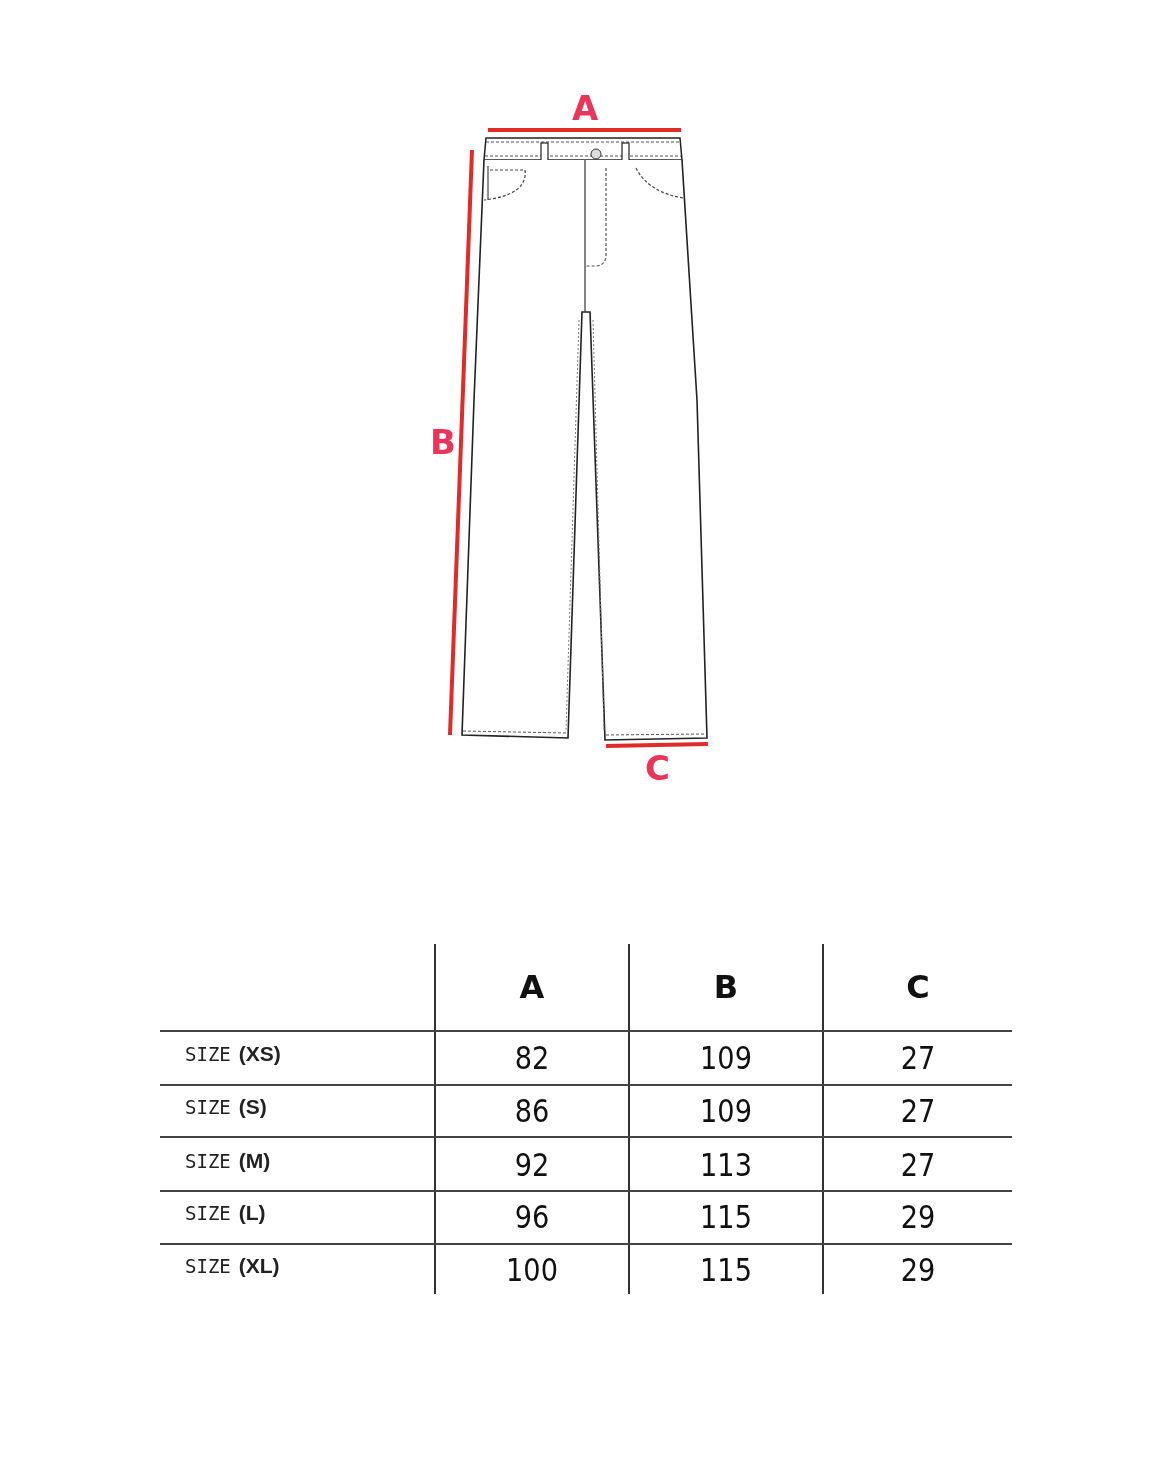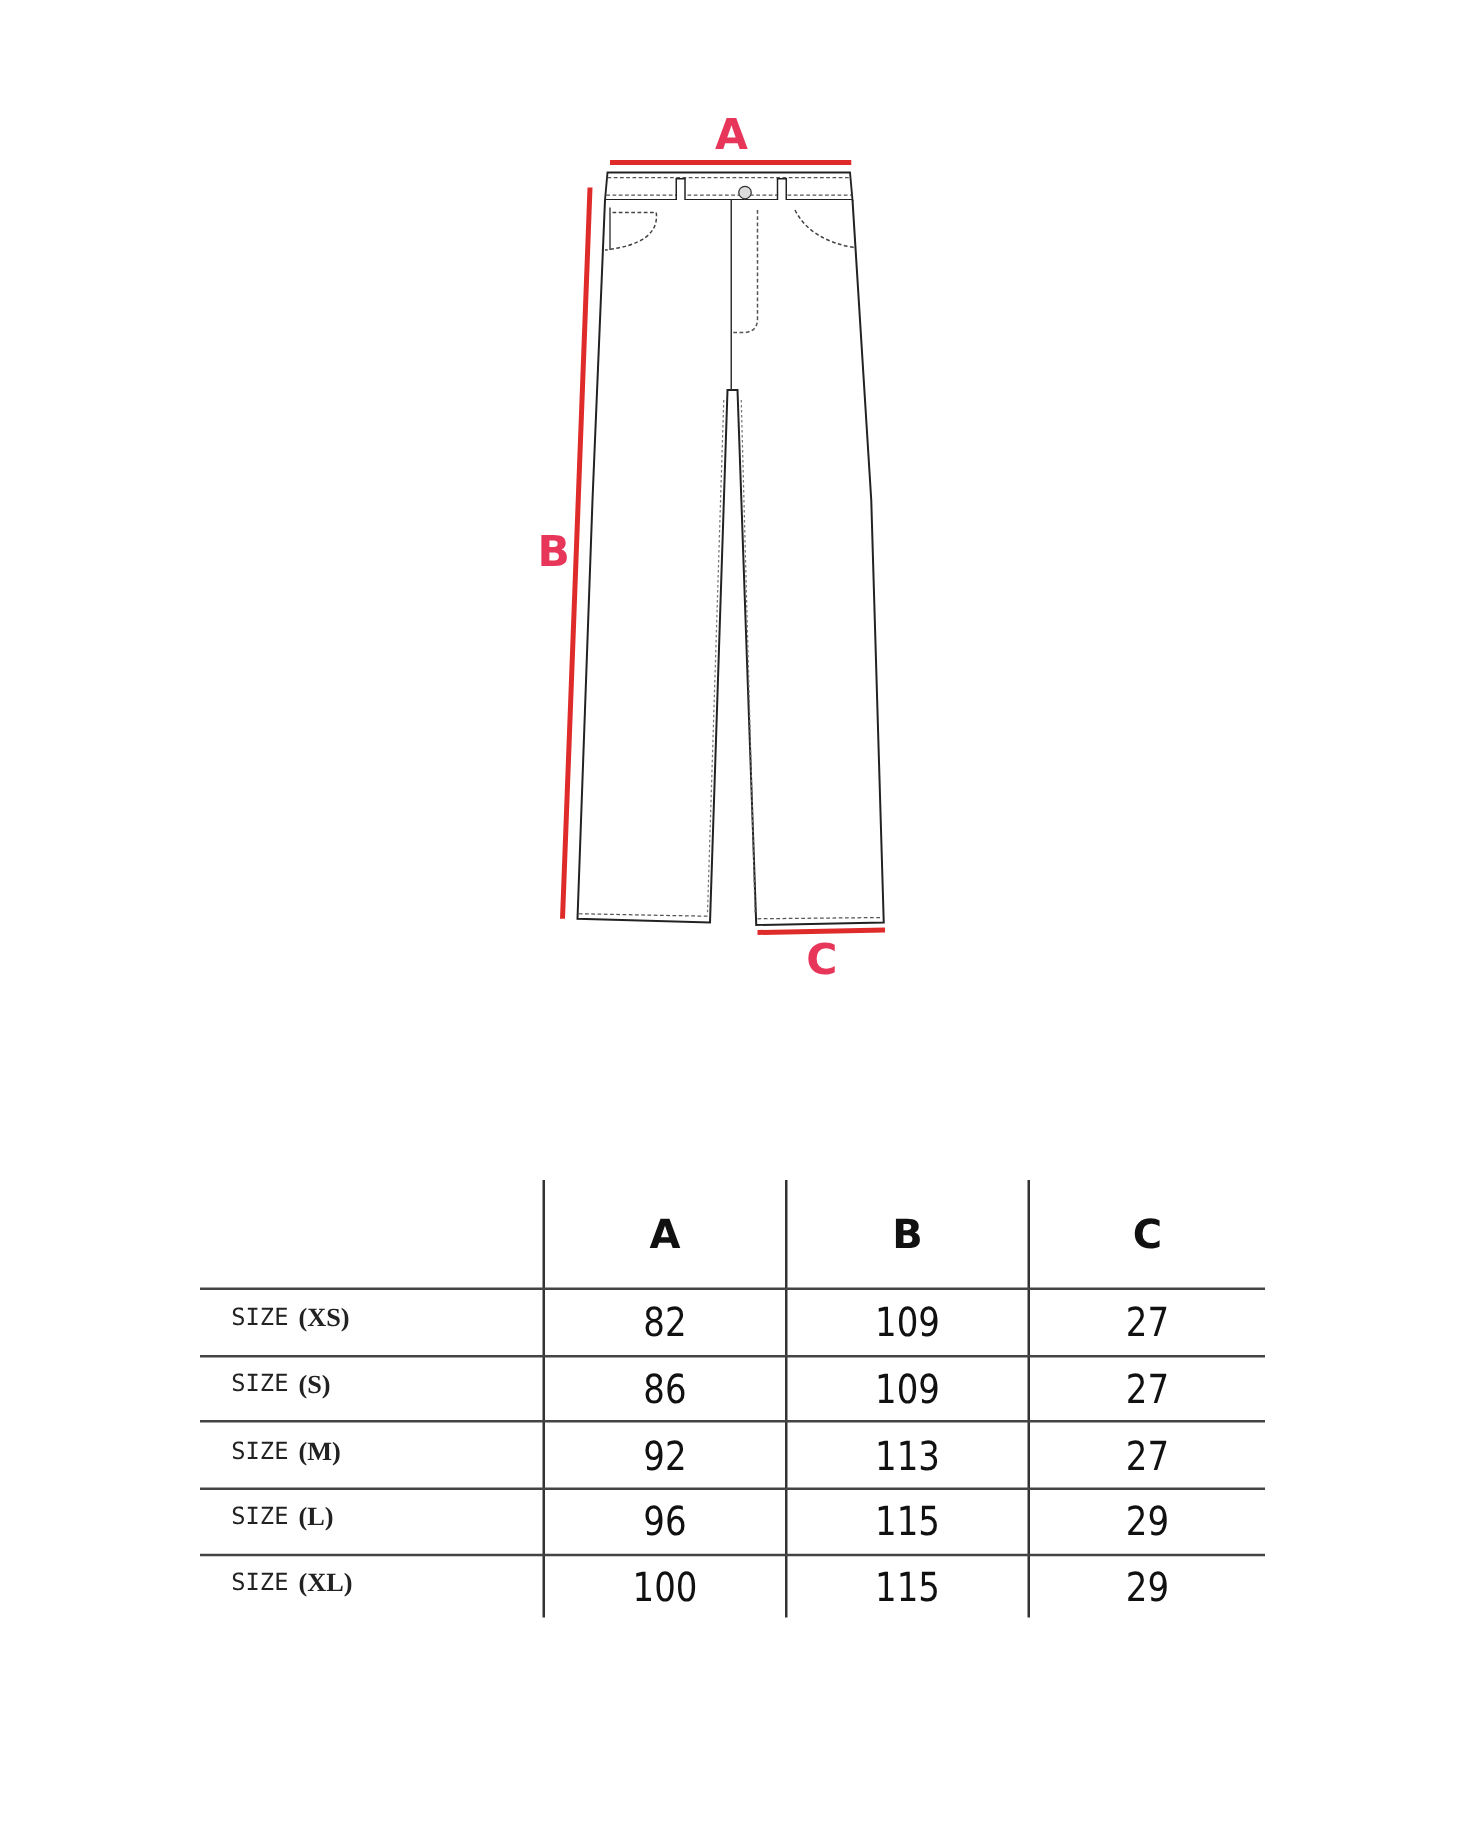--- a/index.html
+++ b/index.html
@@ -4,21 +4,21 @@
 <style>
   html,body{margin:0;padding:0;background:#fff;}
   body{width:1170px;height:1463px;position:relative;overflow:hidden;font-family:"Liberation Sans",sans-serif;}
   .diagram{position:absolute;left:0;top:0;width:1170px;height:820px;}
   .lbl{position:absolute;font-family:"DejaVu Sans",sans-serif;font-weight:bold;font-size:34px;color:#e8365a;}
   .tbl{position:absolute;left:160px;top:944px;width:852px;height:350px;}
   .vline{position:absolute;top:0;width:2px;height:350px;background:#333;}
   .hline{position:absolute;left:0;width:852px;height:2px;background:#444;}
   .hdr{position:absolute;top:0;height:86px;display:flex;align-items:center;justify-content:center;font-family:"DejaVu Sans",sans-serif;font-weight:bold;font-size:32px;color:#111;}
   .rowlbl{position:absolute;left:25px;font-family:"DejaVu Sans Mono",monospace;font-size:19px;color:#222;display:flex;align-items:center;height:44px;}
-  .rowlbl b{font-family:Liberation Serif, serif;font-size:21px;margin-left:8px;}
+  .rowlbl b{font-family:Liberation Sans, sans-serif;font-size:21px;margin-left:8px;}
   .cell{position:absolute;height:52px;display:flex;align-items:center;justify-content:center;font-family:"DejaVu Sans",sans-serif;font-size:32px;color:#111;transform:scaleX(0.85);}
 </style>
 </head>
 <body>
 
 <div class="diagram">
   <svg width="1170" height="820">
 
     <line x1="488" y1="130" x2="681" y2="130" stroke="#e02b2b" stroke-width="4"></line>
     <line x1="472" y1="150" x2="450" y2="735" stroke="#e02b2b" stroke-width="4"></line>

